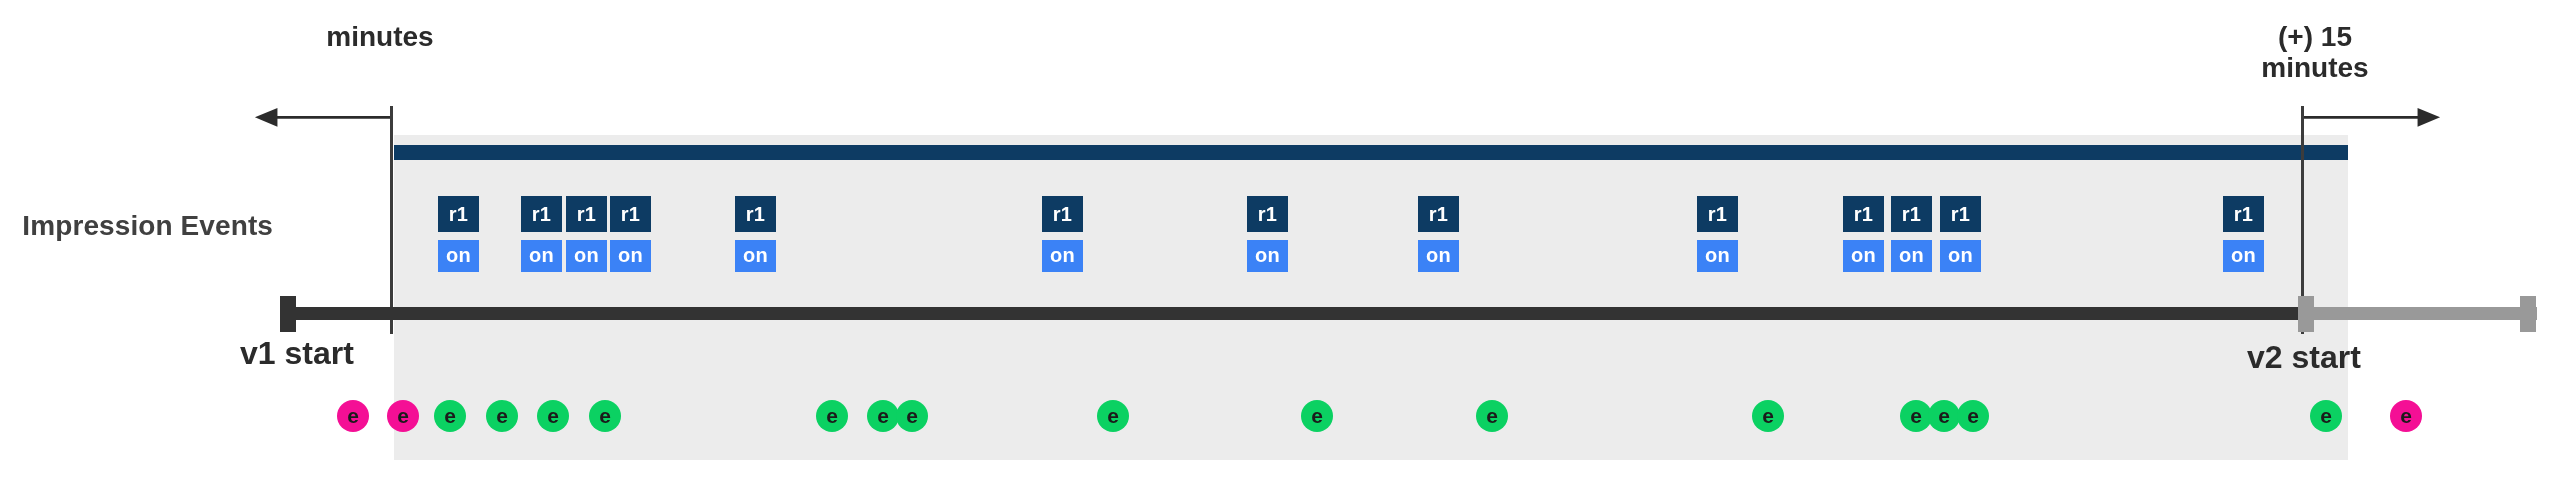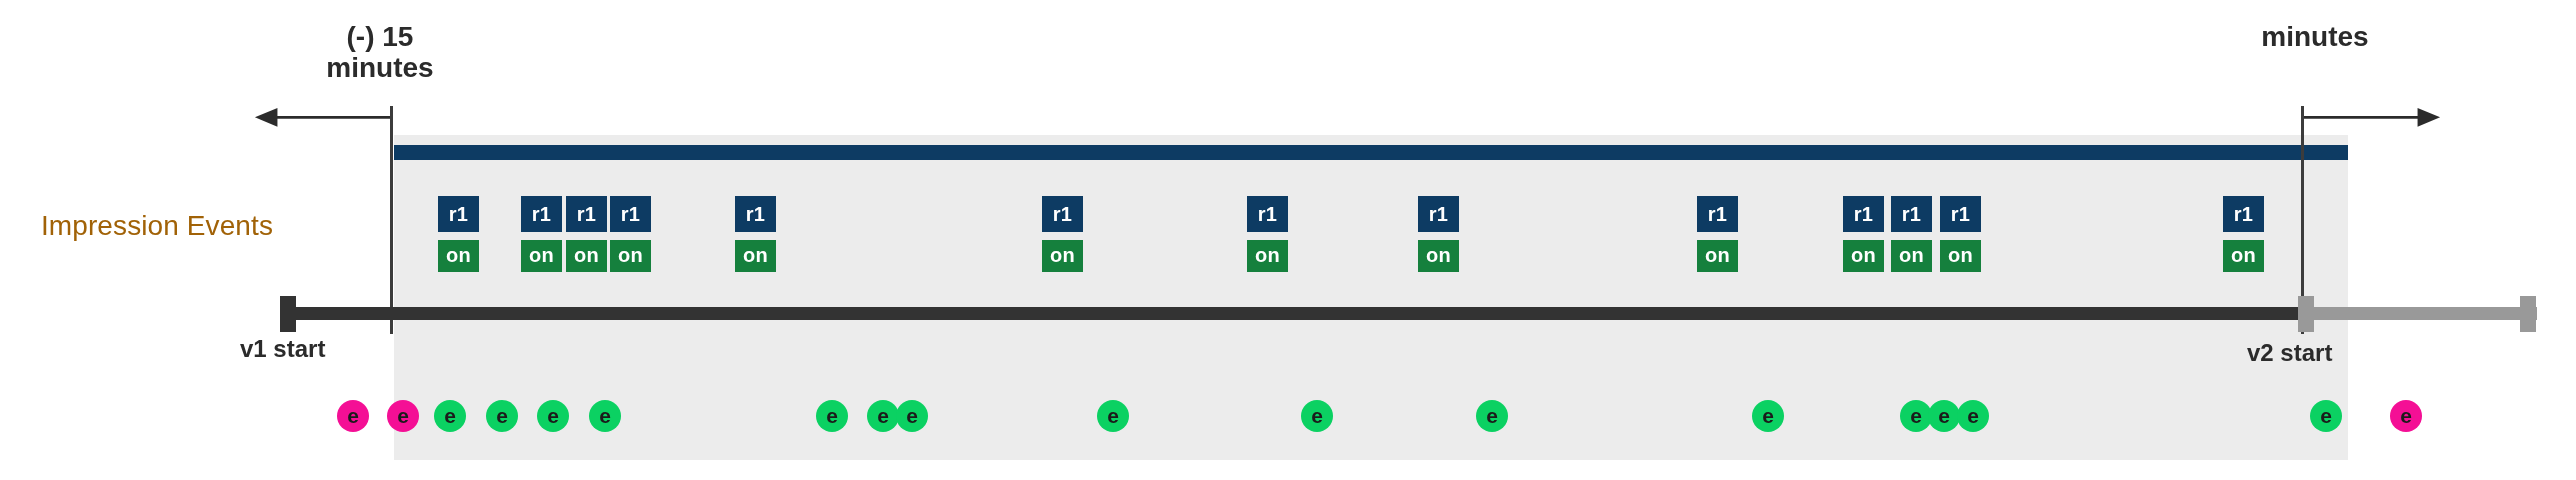--- a/index.html
+++ b/index.html
@@ -27,23 +27,23 @@
 
   
   .release-bar {
     position: absolute;
     background: #0d3b63;
   }
 
   
   .row-label {
     position: absolute;
-    color: #a16207;
+    color: #404040;
     font-size: 28px;
-    font-weight: 400;
+    font-weight: 700;
     letter-spacing: 0.1px;
     white-space: nowrap;
     text-align: right;
   }
 
   
   .callout {
     position: absolute;
     color: #2b2b2b;
     font-size: 28px;
@@ -80,21 +80,21 @@
     font-size: 20px;
     font-weight: 700;
     display: flex;
     align-items: center;
     justify-content: center;
     letter-spacing: 0.2px;
   }
   .badge-on {
     width: 41px;
     height: 32px;
-    background: #15803d;
+    background: #3b82f6;
     color: #ffffff;
     font-size: 20px;
     font-weight: 700;
     display: flex;
     align-items: center;
     justify-content: center;
     letter-spacing: 0.2px;
   }
 
   
@@ -108,21 +108,21 @@
     position: absolute;
     width: 16px;
     height: 36px;
   }
   .vcap.v1 { background: #333333; }
   .vcap.v2 { background: #999999; }
 
   .vstart-label {
     position: absolute;
     color: #2b2b2b;
-    font-size: 24px;
+    font-size: 32px;
     font-weight: 700;
     white-space: nowrap;
   }
 
   
   .edot {
     position: absolute;
     width: 32px;
     height: 32px;
     border-radius: 50%;
@@ -139,30 +139,30 @@
 </head>
 <body>
 
 <div id="stage">
 
   <div class="band" style="left:394px; top:135px; width:1954px; height:325px;"></div>
 
   <div class="release-bar" style="left:394px; top:145px; width:1954px; height:15px;"></div>
 
   <div class="callout" style="left:295px; top:21px; width:170px;">
-    <div>(-) 15</div>
     <div>minutes</div>
   </div>
   <svg class="arrow-svg" width="141" height="22.6" style="left:253px; top:106px;" viewBox="0 0 150 24">
     <line x1="148" y1="12" x2="24" y2="12" stroke="#2b2b2b" stroke-width="3"></line>
     <polygon points="2,12 26,2 26,22" fill="#2b2b2b"></polygon>
   </svg>
   <div class="guide" style="left:390px; top:106px; height:228px;"></div>
 
   <div class="callout" style="left:2230px; top:21px; width:170px;">
+    <div>(+) 15</div>
     <div>minutes</div>
   </div>
   <svg class="arrow-svg" width="141" height="22.6" style="left:2301px; top:106px;" viewBox="0 0 150 24">
     <line x1="2" y1="12" x2="126" y2="12" stroke="#2b2b2b" stroke-width="3"></line>
     <polygon points="148,12 124,2 124,22" fill="#2b2b2b"></polygon>
   </svg>
   <div class="guide" style="left:2301px; top:106px; height:228px;"></div>
 
   <div class="row-label" style="left:0px; top:210px; width:273px;">Impression Events</div>
 

